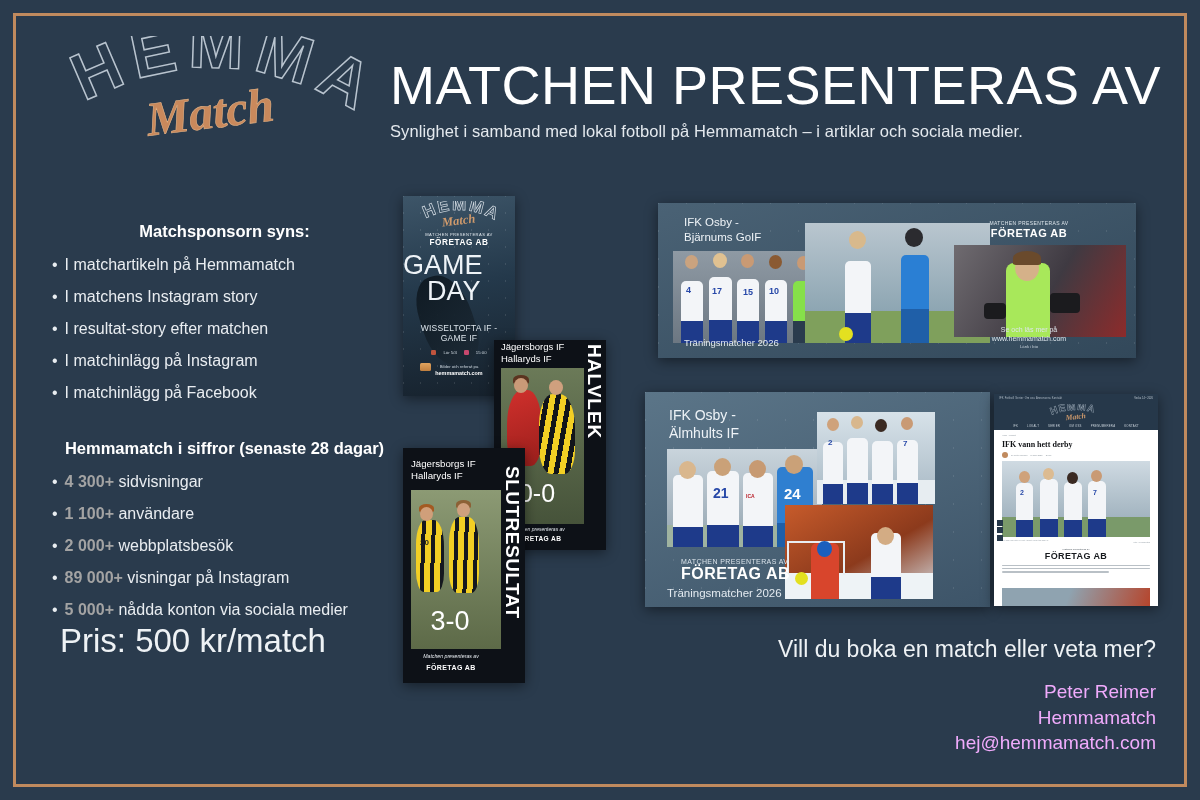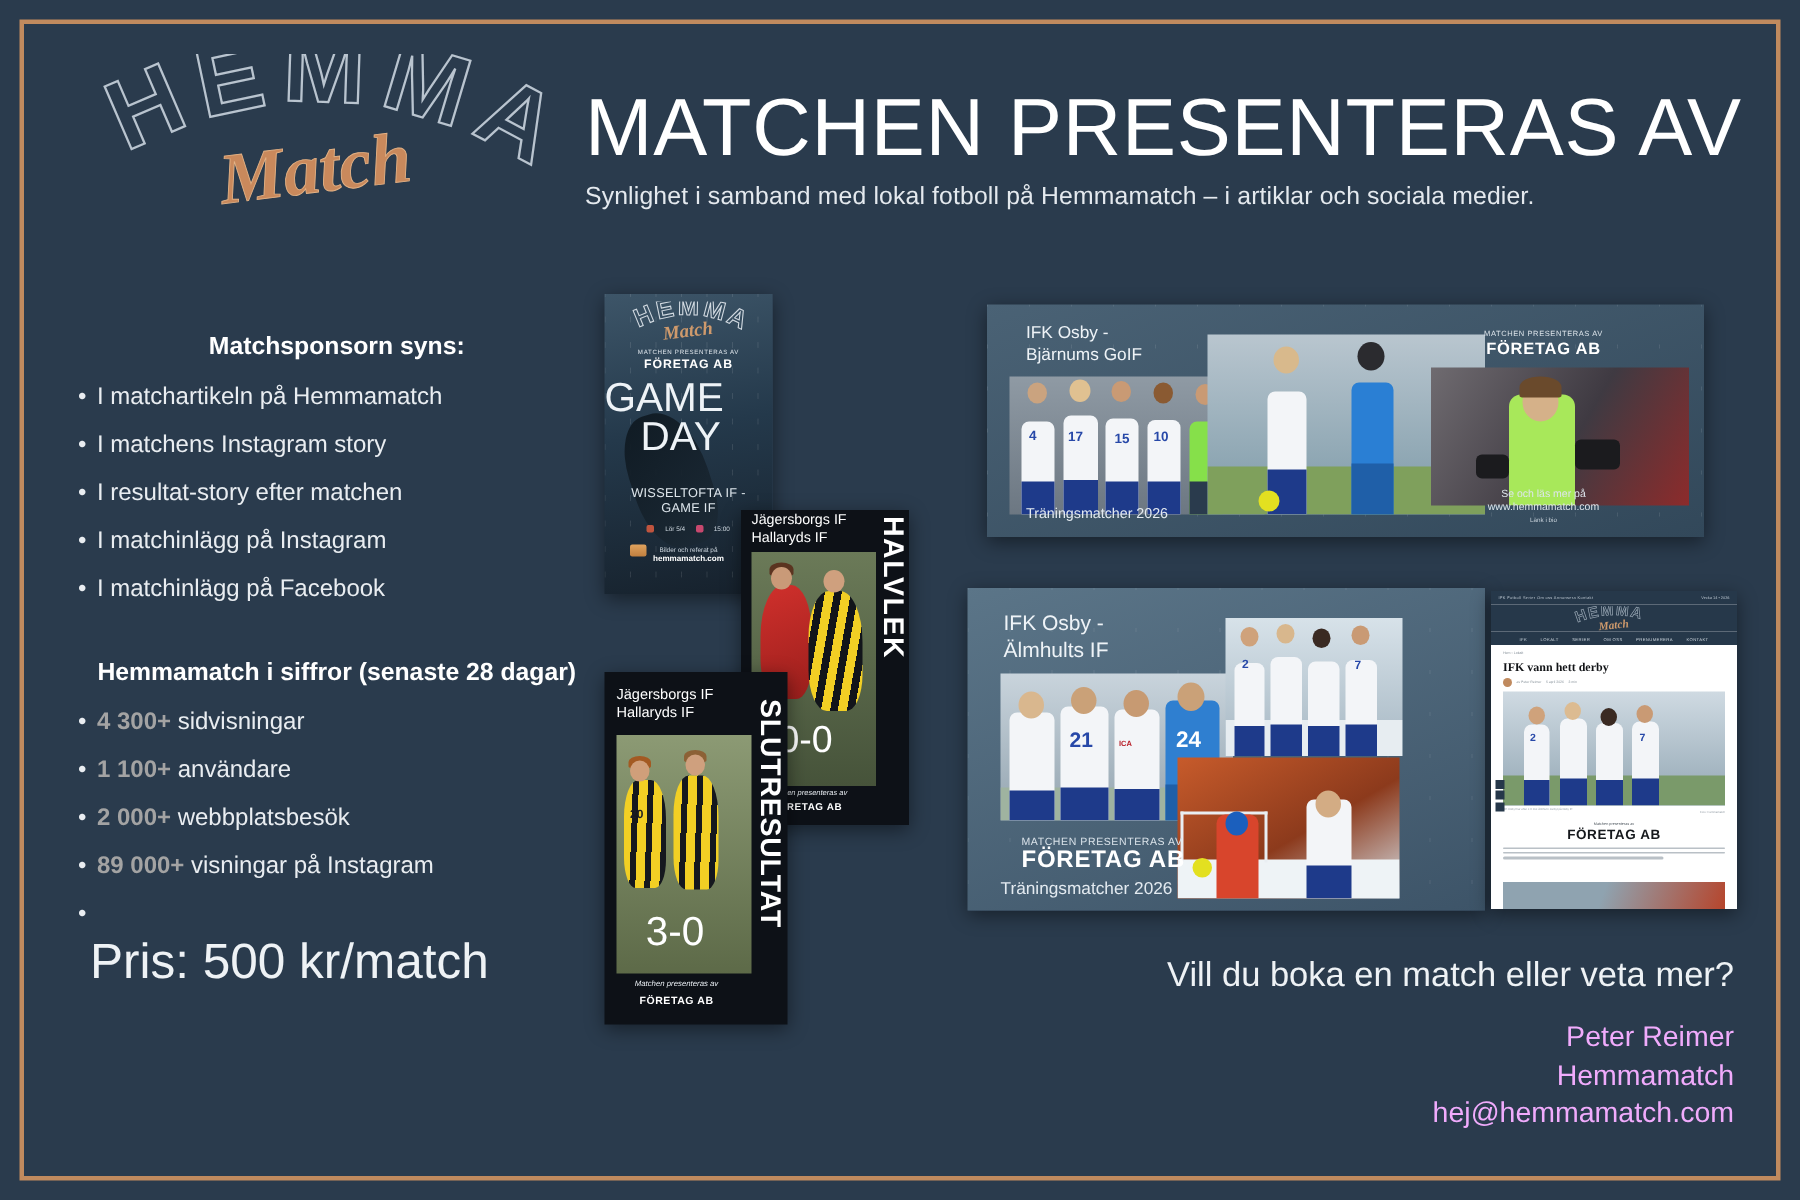--- a/index.html
+++ b/index.html
@@ -276,20 +276,21 @@
     <li>
         <span class="dot">•</span>
         <span><b>2 000+</b> <span>webbplatsbesök</span></span>
       </li>
     <li>
         <span class="dot">•</span>
         <span><b>89 000+</b> <span>visningar på Instagram</span></span>
       </li>
     <li>
         <span class="dot">•</span>
+        <span><b>5 000+</b> <span>nådda konton via sociala medier</span></span>
       </li>
   </ul>
 </div>
 
 <div class="price">
   <div>Pris: 500 kr/match</div>
 </div>
 
 <div class="contact">
   <div class="q">Vill du boka en match eller veta mer?</div>

